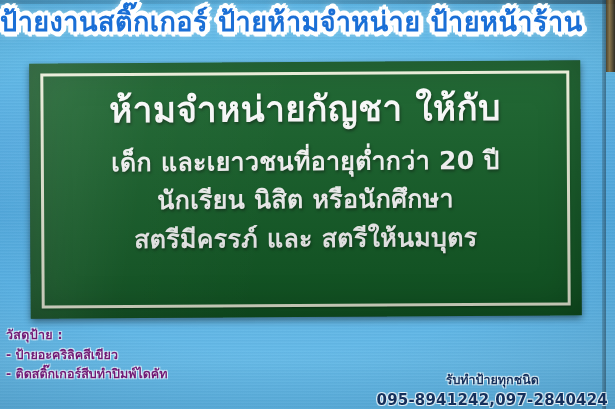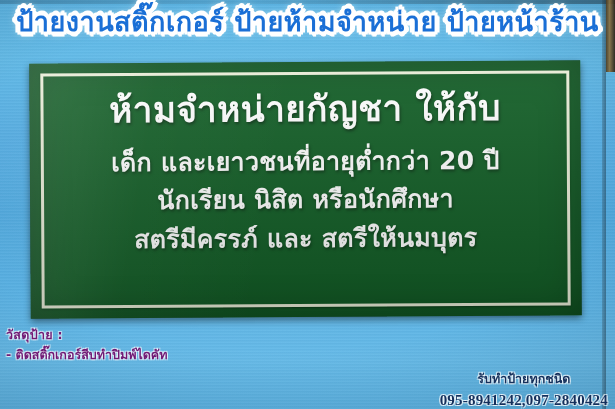--- a/index.html
+++ b/index.html
@@ -67,21 +67,21 @@
     width: 615px; height: 4px;
     background: linear-gradient(90deg, rgba(30,70,95,0.35), rgba(30,70,95,0.12) 40%, rgba(25,40,50,0.5));
   }
 
   
   .header {
     position: absolute;
     top: 8px;
     left: 0;
     width: 615px;
-    text-align: center;
+    text-align: left;
     z-index: 6;
   }
   .header-title {
     display: inline-block;
     font-size: 27px;
     font-weight: bold;
     letter-spacing: 0.5px;
     color: #1a6fd6;
     line-height: 1.05;
     -webkit-text-stroke: 0px;
@@ -184,21 +184,20 @@
 
   .contact {
     position: absolute;
     right: 7px;
     top: 372px;
     z-index: 7;
     text-align: center;
     color: #14305c;
     font-weight: bold;
     line-height: 1.25;
-    font-family: Liberation Serif, serif;
   }
   .contact .c-head {
     font-size: 12.5px;
     text-shadow:
       -1px -1px 0 rgba(255,255,255,0.6),
        1px -1px 0 rgba(255,255,255,0.6),
       -1px  1px 0 rgba(255,255,255,0.6),
        1px  1px 0 rgba(255,255,255,0.6);
   }
   .contact .c-phone {
@@ -234,20 +233,21 @@
       <div class="sign-head">ห้ามจำหน่ายกัญชา ให้กับ</div>
       <div class="sign-line l1">เด็ก และเยาวชนที่อายุต่ำกว่า 20 ปี</div>
       <div class="sign-line l2">นักเรียน นิสิต หรือนักศึกษา</div>
       <div class="sign-line l3">สตรีมีครรภ์ และ สตรีให้นมบุตร</div>
     </div>
     <div class="sign-gloss"></div>
   </div>
 
   <div class="specs">
     <div class="spec-title">วัสดุป้าย :</div>
+    <div>- ป้ายอะคริลิคสีเขียว</div>
     <div>- ติดสติ๊กเกอร์สีบทำปิมพ์ไดคัท</div>
   </div>
 
   <div class="contact">
     <div class="c-head">รับทำป้ายทุกชนิด</div>
     <div class="c-phone">095-8941242,097-2840424</div>
   </div>
 
 </div>
 

